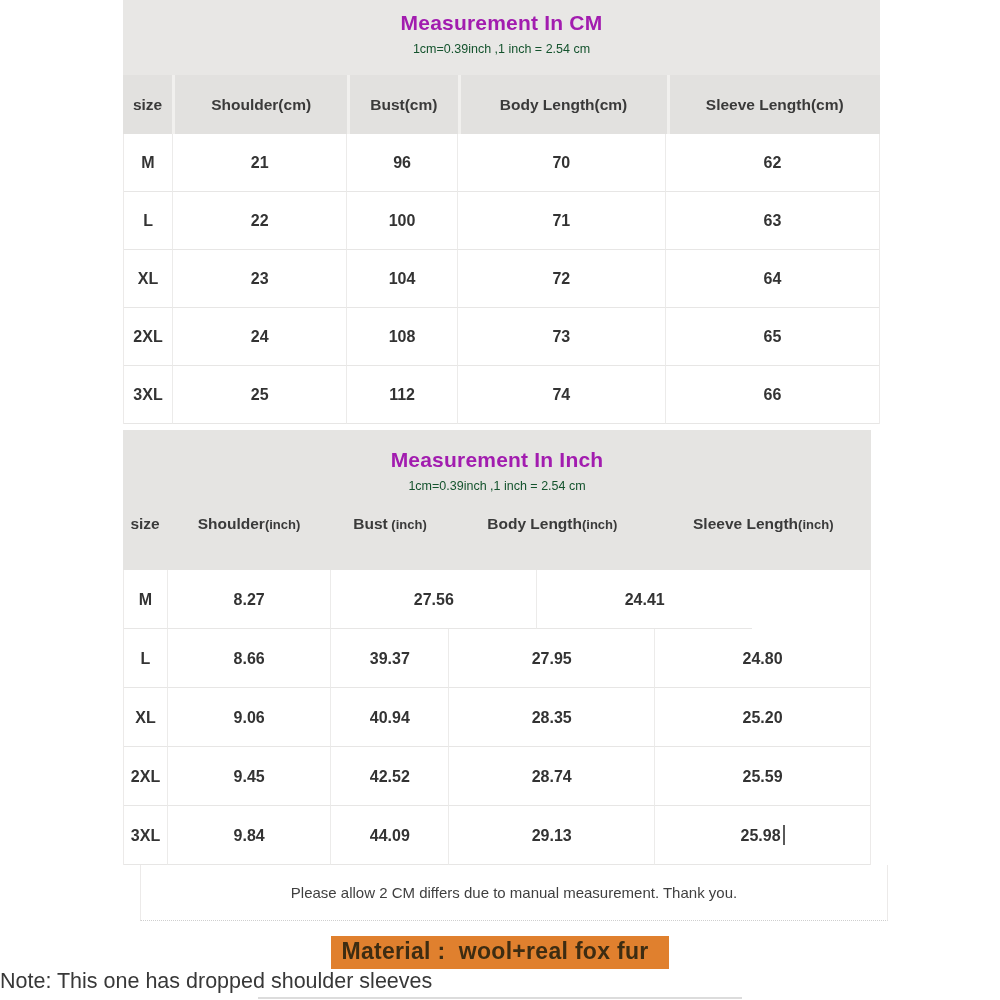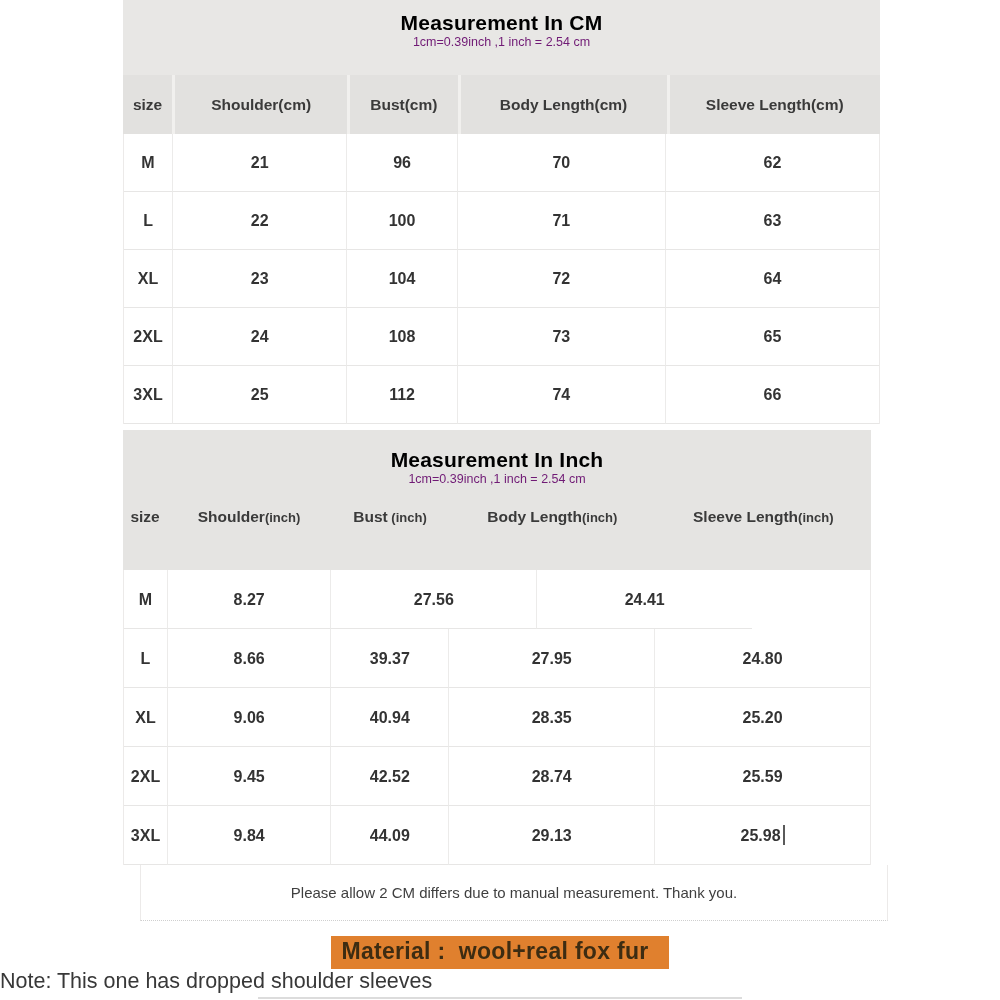--- a/index.html
+++ b/index.html
@@ -4,22 +4,22 @@
 <style>
   html,body{margin:0;padding:0;background:#fff;}
   .canvas{
     position:relative;width:1000px;height:1000px;background:#ffffff;
     font-family:"Liberation Sans","DejaVu Sans",sans-serif;color:#333;overflow:hidden;
   }
 
   
   .cm-section{position:absolute;left:123px;top:0;width:757px;}
   .title-block{background:#e8e7e5;height:75px;text-align:center;}
-  .sec-title{margin:0;padding-top:11px;font-size:21px;font-weight:bold;color:#000000;letter-spacing:.2px;}
-  .sec-subtitle{font-size:12.5px;color:#701a75;white-space:pre;}
+  .sec-title{margin:0;padding-top:11px;font-size:21px;font-weight:bold;color:#a21caf;letter-spacing:.2px;}
+  .sec-subtitle{margin-top:7px;font-size:12.5px;color:#14532d;white-space:pre;}
 
   .cm-header{display:flex;height:59px;background:#f1f0ee;}
   .cm-header .h-cell{background:#e2e1df;line-height:59px;text-align:center;
     font-weight:bold;font-size:15.5px;color:#3a3a3a;box-sizing:border-box;}
   .cm-header .h-cell + .h-cell{margin-left:3px;}
 
   .tbody{border-left:1px solid #eceae9;border-right:1px solid #eceae9;}
   .t-row{display:flex;}
   .t-cell{box-sizing:border-box;border-right:1px solid #ecebea;border-bottom:1px solid #e7e6e5;
     text-align:center;font-weight:bold;color:#333;}

